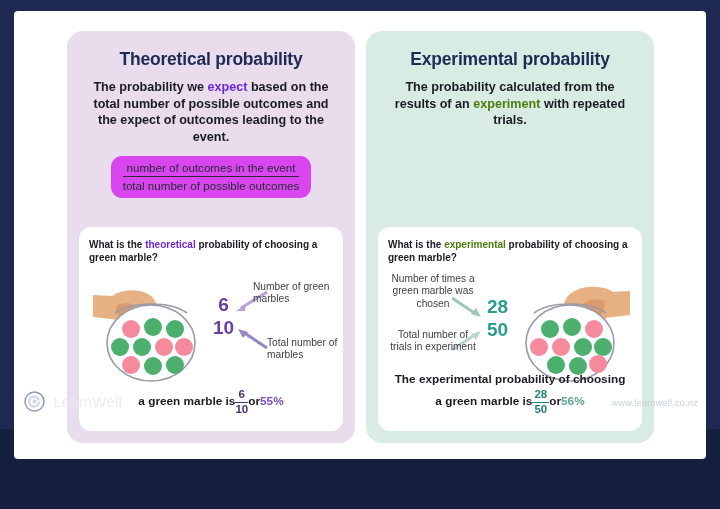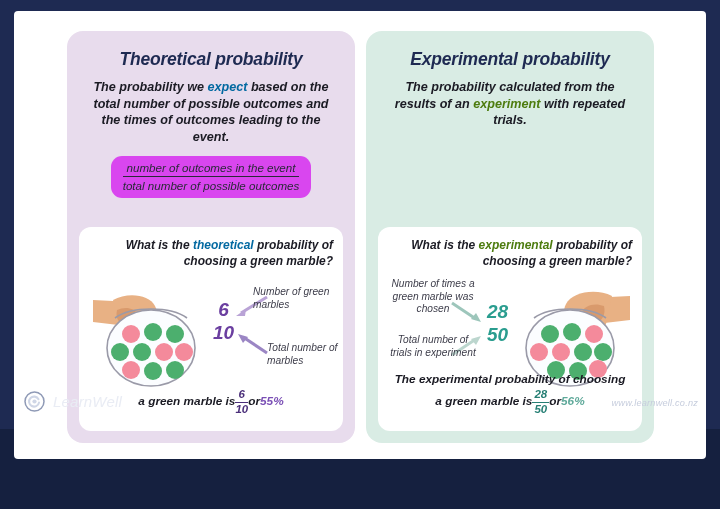--- a/index.html
+++ b/index.html
@@ -12,21 +12,20 @@
     height: 509px;
     overflow: hidden;
     font-family: "Liberation Sans", sans-serif;
   }
   .frame {
     position: relative;
     width: 720px;
     height: 429px;
     background: #1e2a52;
     box-sizing: border-box;
-    font-style: italic;
   }
   .canvas {
     position: absolute;
     left: 14px;
     top: 11px;
     width: 692px;
     height: 448px;
     background: #ffffff;
     border-radius: 4px;
     box-sizing: border-box;
@@ -55,21 +54,21 @@
   }
 
   .panel-desc {
     text-align: center;
     font-size: 12.6px;
     font-weight: bold;
     color: #1b1b24;
     line-height: 1.33;
     padding: 0 10px;
   }
-  .kw-purple { color: #0369a1; }
+  .kw-purple { color: #6d28d9; }
   .kw-teal   { color: #4d7c0f; }
 
   
   .formula-pill {
     margin: 10px auto 0 auto;
     border-radius: 11px;
     padding: 5px 12px 6px 12px;
     text-align: center;
     width: fit-content;
   }
@@ -95,22 +94,22 @@
     left: 12px;
     right: 12px;
     top: 196px;
     height: 204px;
     background: #ffffff;
     border-radius: 12px;
     box-sizing: border-box;
     padding: 11px 10px 0 10px;
   }
   .question {
-    text-align: right;
-    font-size: 12px;
+    text-align: left;
+    font-size: 10px;
     font-weight: bold;
     color: #1b1b24;
     line-height: 1.33;
   }
 
   
   .illus {
     position: relative;
     height: 118px;
     margin-top: 2px;
@@ -217,21 +216,21 @@
 </head>
 <body>
 
 <div class="frame">
   <div class="canvas">
 
     <div class="panel panel-left">
 
       <div class="panel-title">Theoretical probability</div>
 
-      <div class="panel-desc"><span>The probability we </span><span class="kw-purple">expect</span><span> based on the total number of possible outcomes and the times of outcomes leading to the event.</span></div>
+      <div class="panel-desc"><span>The probability we </span><span class="kw-purple">expect</span><span> based on the total number of possible outcomes and the expect of outcomes leading to the event.</span></div>
 
       <div class="formula-pill pill-left">
         <span class="frac-num">number of outcomes in the event</span>
         <span class="frac-den">total number of possible outcomes</span>
       </div>
 
       <div class="card">
         <div class="question"><span>What is the </span><span class="kw-purple">theoretical</span><span> probability of choosing a green marble?</span></div>
 
         <div class="illus">

